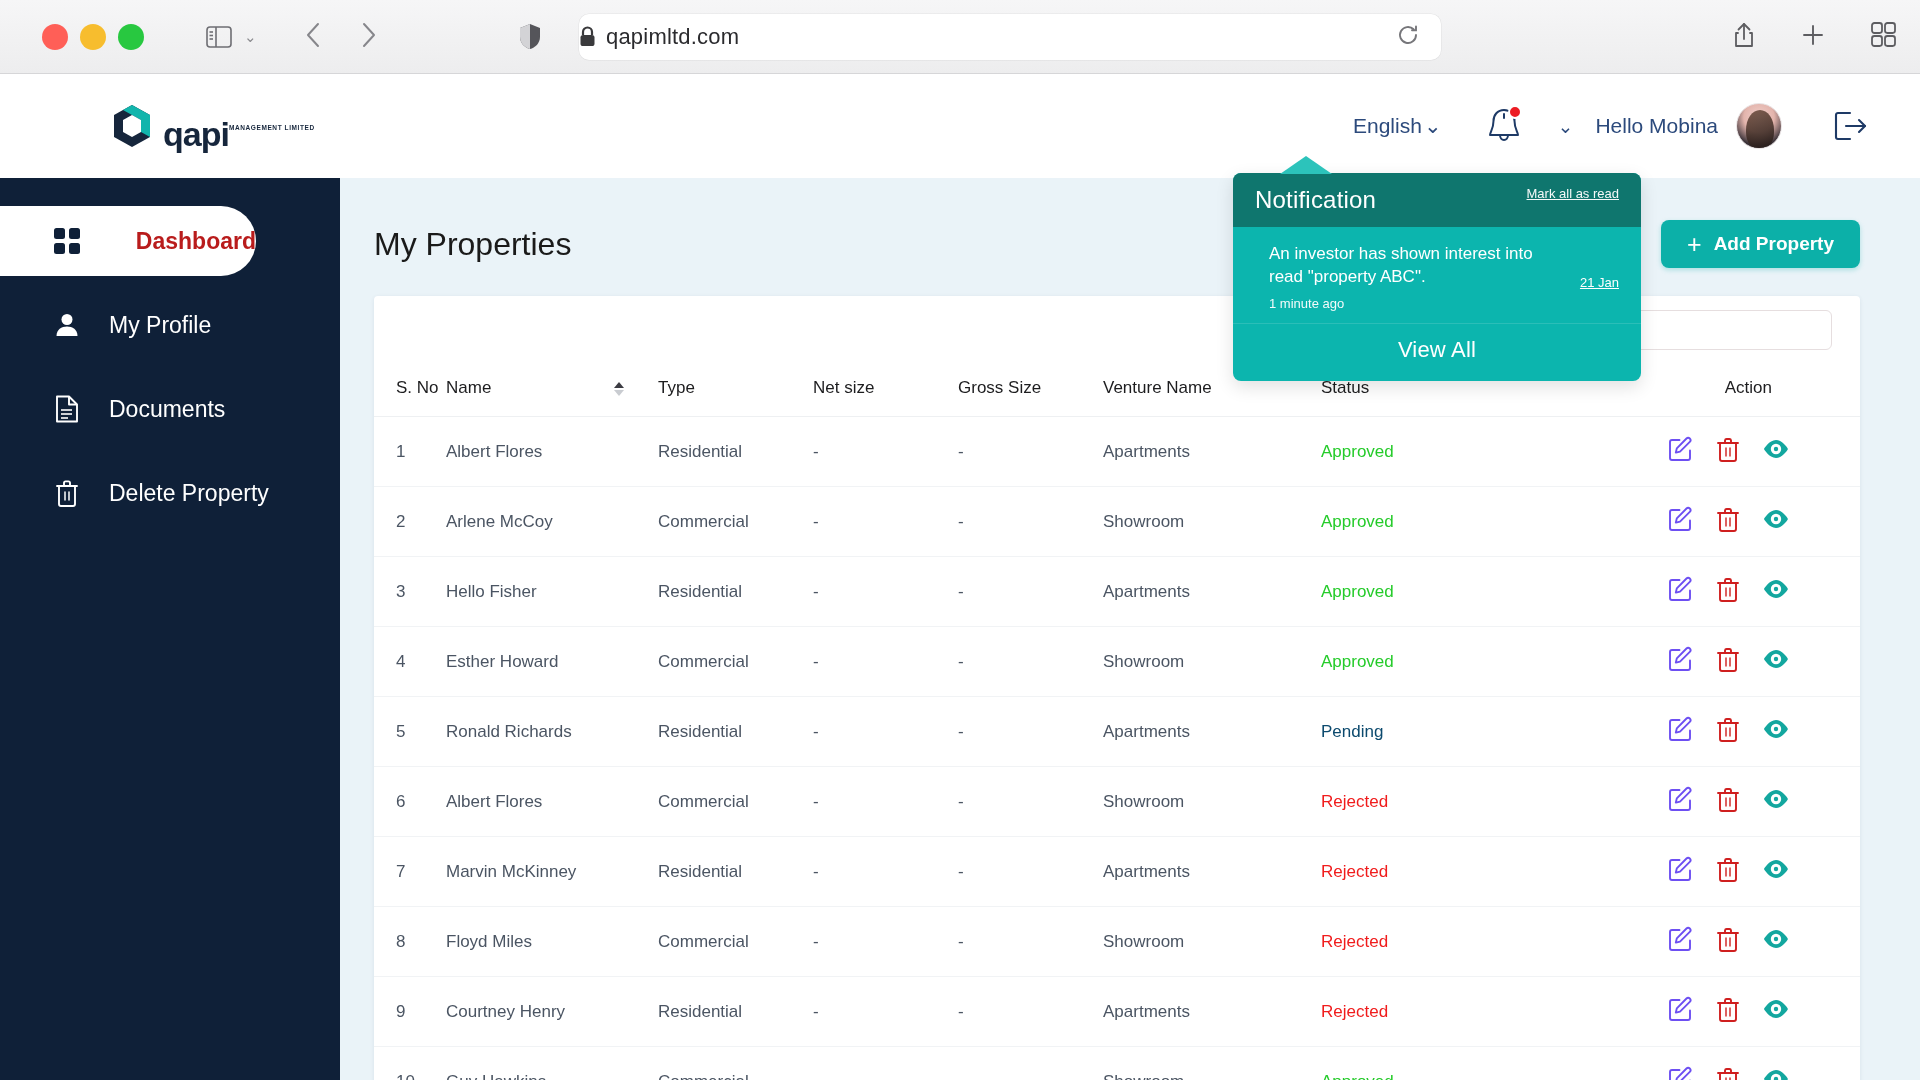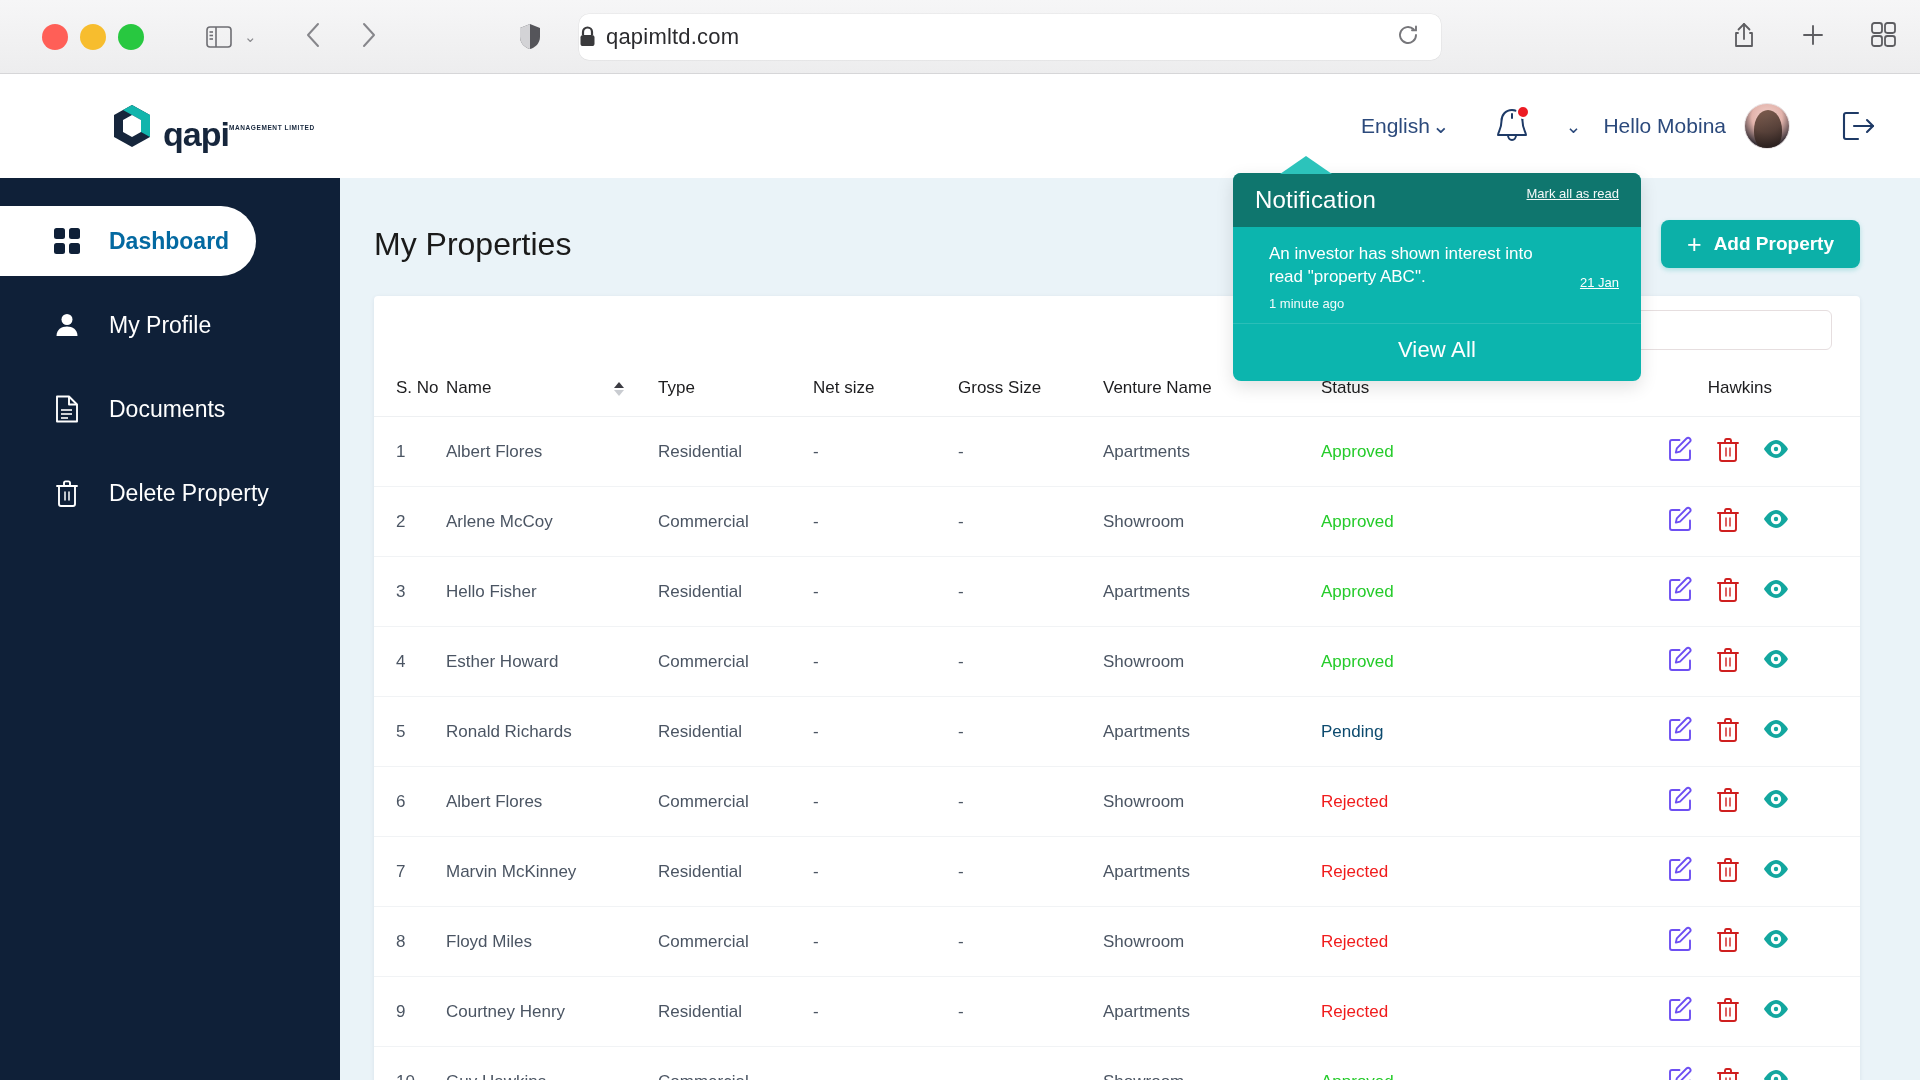--- a/index.html
+++ b/index.html
@@ -53,21 +53,21 @@
   .logo-word { display: flex; flex-direction: row; }
   .logo-text {
     font-size: 34px; font-weight: 700; color: #16263c;
     letter-spacing: -1px; line-height: .85;
   }
   .logo-sub {
     font-size: 6.5px; color: #16263c; letter-spacing: .6px;
     margin-top: 4px; font-weight: 600;
   }
   .header-right {
-    position: absolute; right: 44px;
+    position: absolute; right: 52px;
     display: flex; align-items: center; gap: 0;
   }
   .lang { font-size: 21px; color: #2c4a7c; display: flex; align-items: center; gap: 2px; }
   .bell-wrap { position: relative; margin-left: 44px; display: flex; align-items: center; }
   .bell-dot {
     position: absolute; top: -1px; right: 0px;
     width: 14px; height: 14px; border-radius: 50%;
     background: #ec1c24; border: 2px solid #fff;
   }
   .user-chev { margin-left: 36px; color: #2c4a7c; font-size: 19px; }
@@ -128,23 +128,23 @@
     width: 340px; background: #0f2038; flex: 0 0 340px;
     padding-top: 28px; color: #fff;
   }
   .nav-item {
     height: 70px; display: flex; align-items: center;
     padding-left: 52px; gap: 27px;
     font-size: 23px; color: #ffffff; font-weight: 400;
     margin-right: 26px;
   }
   .nav-item.active {
-    background: #ffffff; color: #0369a1;
+    background: #ffffff; color: #b91c1c;
     border-radius: 0 40px 40px 0;
-    font-weight: 600; margin-right: 84px;
+    font-weight: 600; margin-right: 84px; justify-content: space-between;
   }
   .nav-item .ico { width: 30px; display: flex; align-items: center; justify-content: center; }
   .nav-gap { height: 14px; }
 
   .main {
     flex: 1; background: #eaf3f8;
     padding: 0 60px 0 34px;
     position: relative; overflow: hidden;
   }
   .main-head { display: flex; align-items: center; justify-content: space-between; padding: 42px 0 28px; }
@@ -425,21 +425,21 @@
               <span class="sort-caret">
                   <i class="up"></i>
                   <i class="dn"></i>
                 </span>
             </th>
             <th class="c-type">Type</th>
             <th class="c-net">Net size</th>
             <th class="c-gross">Gross Size</th>
             <th class="c-venture">Venture Name</th>
             <th class="c-status">Status</th>
-            <th class="c-action">Hawkins</th>
+            <th class="c-action">Action</th>
           </tr>
         </thead>
         <tbody id="tbody">
             <tr>
               <td class="c-sno">1</td>
               <td class="c-name">Albert Flores</td>
               <td class="c-type">Residential</td>
               <td class="c-net">-</td>
               <td class="c-gross">-</td>
               <td class="c-venture">Apartments</td>

